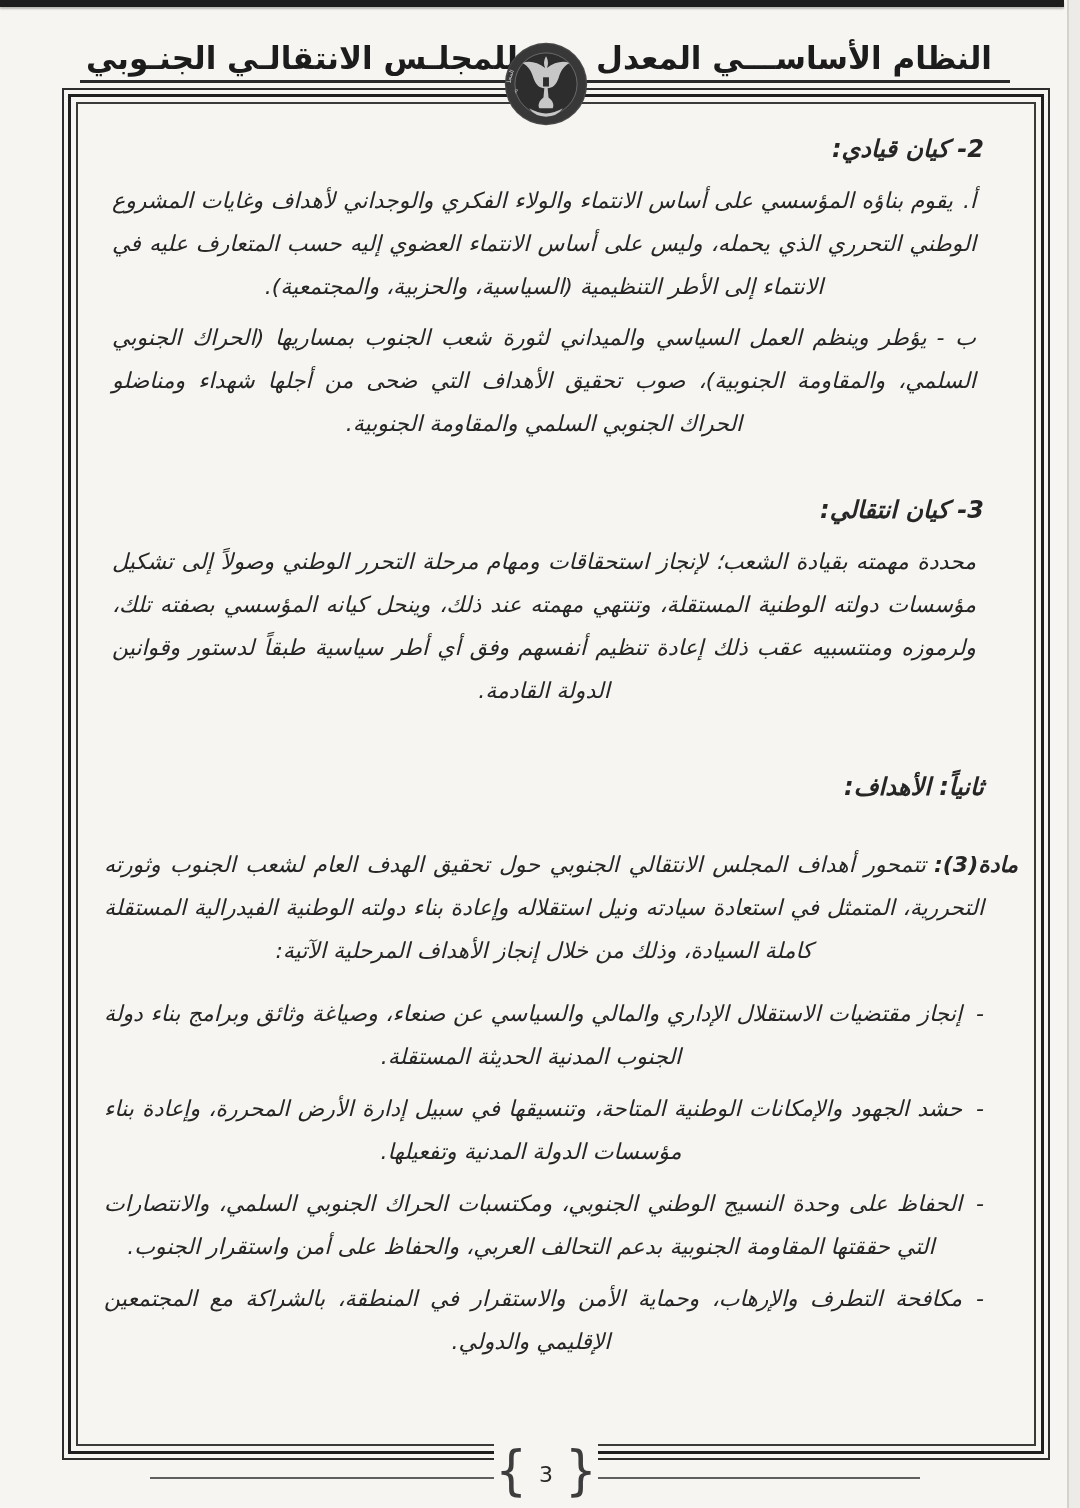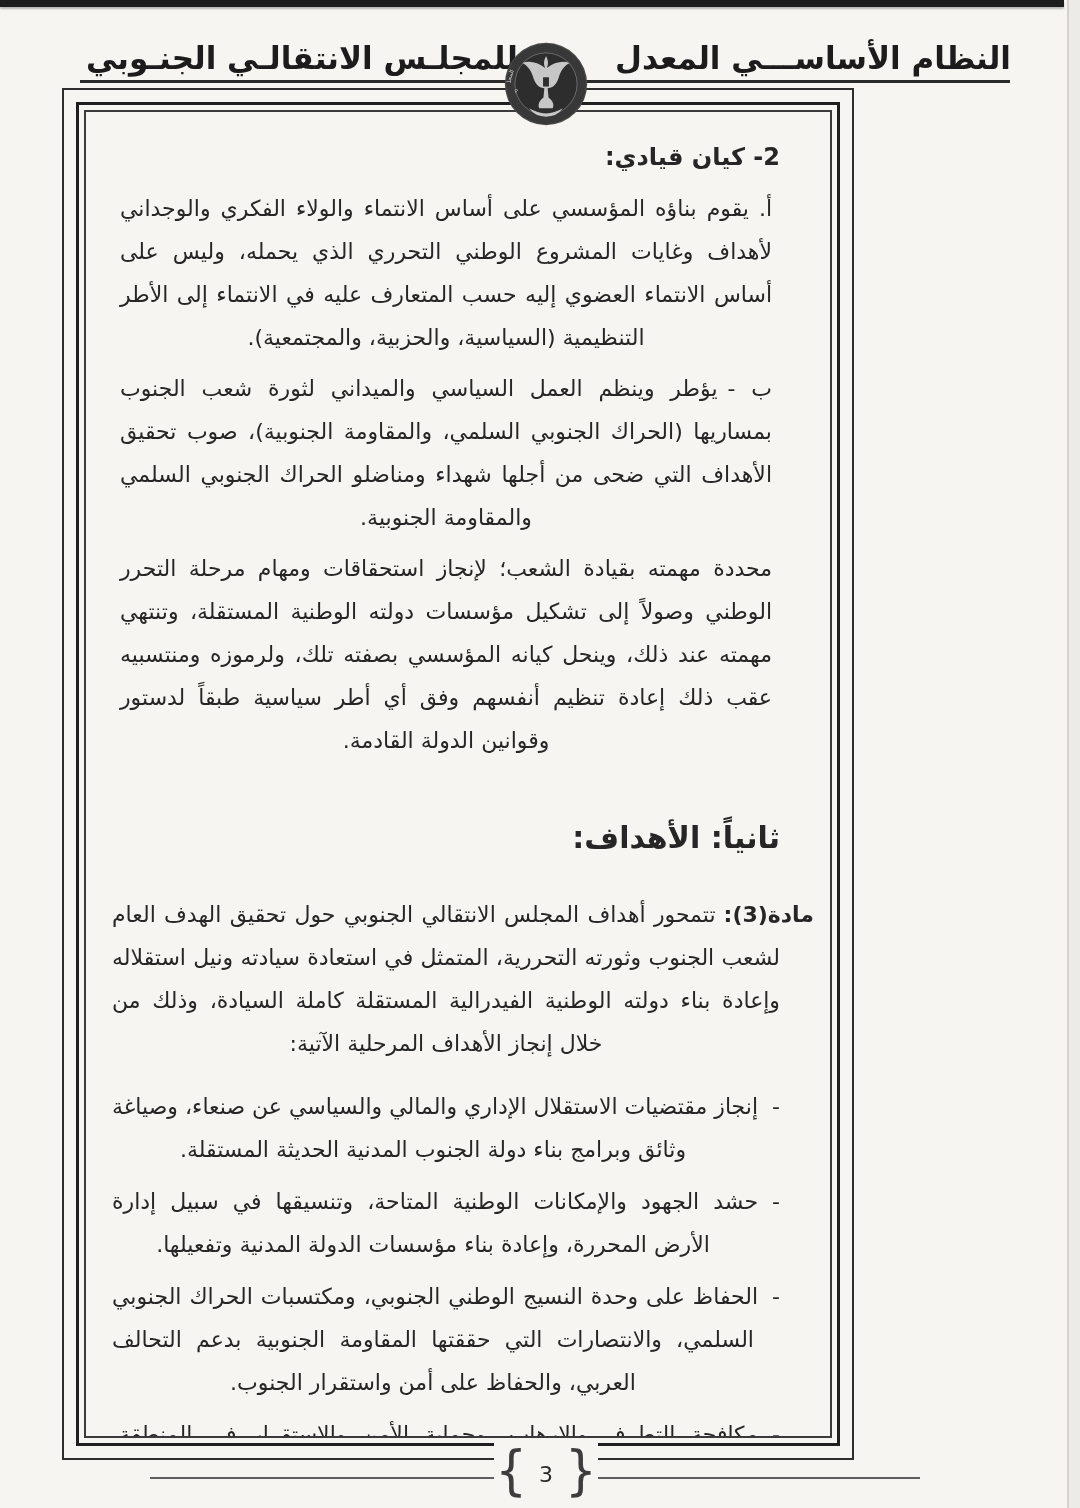--- a/index.html
+++ b/index.html
@@ -14,42 +14,42 @@
     position:relative; width:1080px; height:1508px;
     background:#f6f5f1; color:#242424;
     direction:rtl;
   }
   
   .scan-top-strip { position:absolute; top:0; left:0; width:1064px; height:7px; background:#1d1d1d; box-shadow:0 2px 2px rgba(0,0,0,.25); }
   .scan-right-edge { position:absolute; top:0; right:0; width:13px; height:100%; background:#edebe7; border-left:2px solid #d5d2cc; }
 
   
   .header-title { position:absolute; top:40px; font-weight:bold; font-size:31px; color:#1c1c1c; letter-spacing:0; white-space:nowrap; z-index:2; }
-  .header-title.right { right:69px; }
+  .header-title.right { right:88px; }
   .header-title.left  { left:86px; }
   .header-rule { position:absolute; top:80px; left:80px; right:70px; height:3px; background:#2a2a2a; z-index:1; }
 
   .emblem { position:absolute; left:504px; top:42px; width:84px; height:84px; z-index:3; }
 
   
   .frame-outer {
-    position:absolute; left:62px; top:88px; width:792px; height:1372px;
-    border:2px solid #2d2d2d; padding:12px; background:transparent; z-index:2;
+    position:absolute; left:62px; top:88px; width:988px; height:1372px;
+    border:2px solid #2d2d2d; padding:4px; background:transparent; z-index:2;font-style:italic;
   }
   .frame-mid   { width:100%; height:100%; border:3px solid #1f1f1f; padding:5px; }
   .frame-inner { width:100%; height:100%; border:2px solid #3a3a3a; overflow:hidden; }
 
   .content {
     padding:24px 50px 0 26px;
     font-size:22px; line-height:43px;
     text-align:justify; text-align-last:right;
     color:#262626;
   }
   .sec-heading { font-weight:bold; font-size:24px; margin:0 0 6px 0; text-align:right; text-align-last:right; }
-  .sec-heading.big { font-size:30px; margin-top:54px; margin-bottom:34px; }
+  .sec-heading.big { font-size:24px; margin-top:54px; margin-bottom:34px; }
   .sec-heading.trans { margin-top:44px; }
 
   p.body-par { margin:8px; text-align:justify; text-align-last:center; }
   p.body-par .marker { font-weight:normal; margin-left:10px; }
   p.par-b { margin-top:2px; }
 
   p.article-par { margin:0; text-align:justify; text-align-last:center; text-indent:-34px; }
   p.article-par .art-label { font-weight:bold; margin-left:8px; }
 
   ul.objectives { list-style:none; margin:20px 0 0 0; padding:0; }
@@ -110,20 +110,21 @@
     <div class="frame-mid">
       <div class="frame-inner">
         <div class="content">
 
           <div class="sec-heading">2- كيان قيادي:</div>
 
           <p class="body-par par-a"><span class="marker">أ.</span><span>يقوم بناؤه المؤسسي على أساس الانتماء والولاء الفكري والوجداني لأهداف وغايات المشروع الوطني التحرري الذي يحمله، وليس على أساس الانتماء العضوي إليه حسب المتعارف عليه في الانتماء إلى الأطر التنظيمية (السياسية، والحزبية، والمجتمعية).</span></p>
 
           <p class="body-par par-b"><span class="marker">ب -</span><span>يؤطر وينظم العمل السياسي والميداني لثورة شعب الجنوب بمساريها (الحراك الجنوبي السلمي، والمقاومة الجنوبية)، صوب تحقيق الأهداف التي ضحى من أجلها شهداء ومناضلو الحراك الجنوبي السلمي والمقاومة الجنوبية.</span></p>
 
+          <div class="sec-heading trans">3- كيان انتقالي:</div>
 
           <p class="body-par">محددة مهمته بقيادة الشعب؛ لإنجاز استحقاقات ومهام مرحلة التحرر الوطني وصولاً إلى تشكيل مؤسسات دولته الوطنية المستقلة، وتنتهي مهمته عند ذلك، وينحل كيانه المؤسسي بصفته تلك، ولرموزه ومنتسبيه عقب ذلك إعادة تنظيم أنفسهم وفق أي أطر سياسية طبقاً لدستور وقوانين الدولة القادمة.</p>
 
           <div class="sec-heading big">ثانياً: الأهداف:</div>
 
           <p class="article-par"><span class="art-label">مادة(3):</span><span>تتمحور أهداف المجلس الانتقالي الجنوبي حول تحقيق الهدف العام لشعب الجنوب وثورته التحررية، المتمثل في استعادة سيادته ونيل استقلاله وإعادة بناء دولته الوطنية الفيدرالية المستقلة كاملة السيادة، وذلك من خلال إنجاز الأهداف المرحلية الآتية:</span></p>
 
           <ul class="objectives">
             <li><span class="b-marker">-</span><span>إنجاز مقتضيات الاستقلال الإداري والمالي والسياسي عن صنعاء، وصياغة وثائق وبرامج بناء دولة الجنوب المدنية الحديثة المستقلة.</span></li>
             <li><span class="b-marker">-</span><span>حشد الجهود والإمكانات الوطنية المتاحة، وتنسيقها في سبيل إدارة الأرض المحررة، وإعادة بناء مؤسسات الدولة المدنية وتفعيلها.</span></li>

